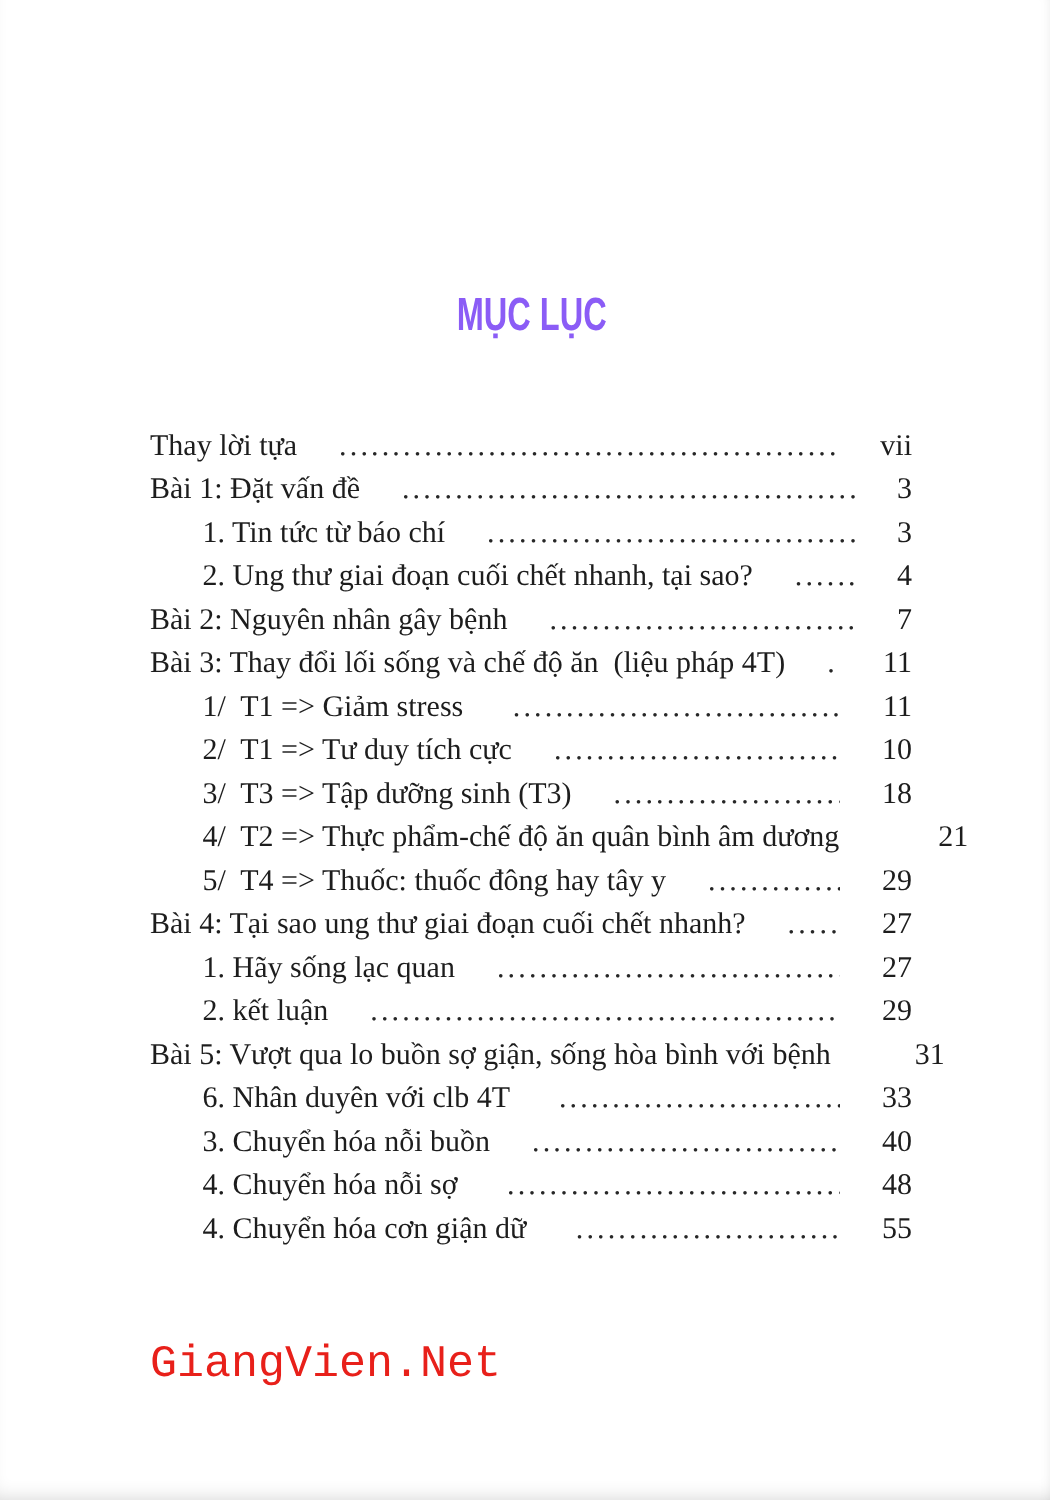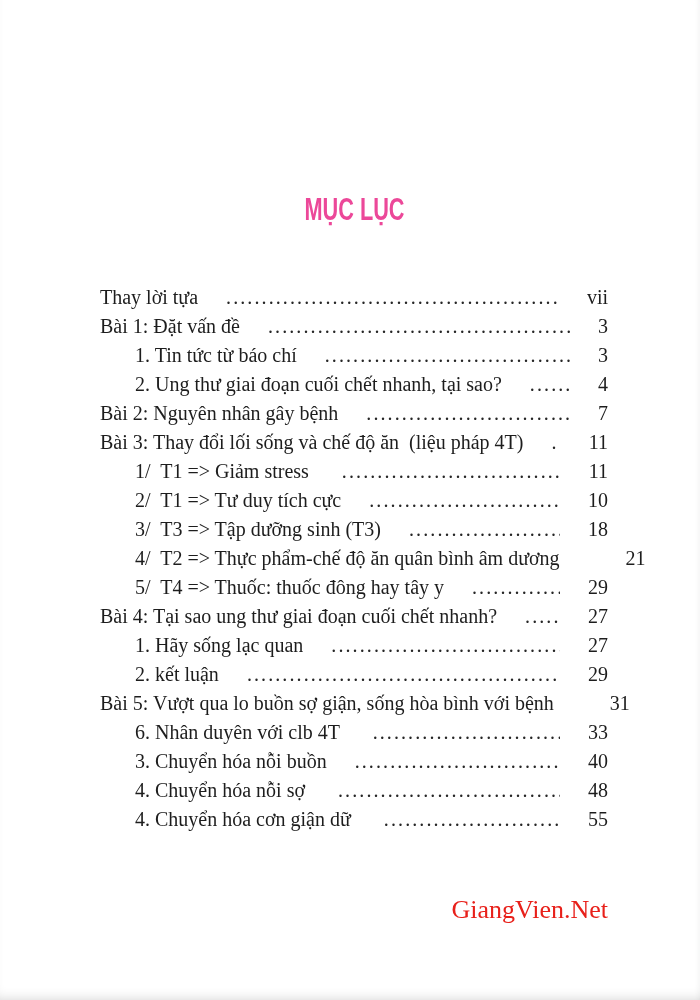--- a/index.html
+++ b/index.html
@@ -16,21 +16,21 @@
     overflow: hidden;
     
     box-shadow: inset 0 -9px 14px -10px rgba(0,0,0,.20),
                 inset -6px 0 10px -9px rgba(0,0,0,.10);
   }
 
   .title {
     text-align: center;
     height: 40px;
     margin-bottom: 53px;
-    color: #ec4899;
+    color: #8b5cf6;
   }
   .title-text {
     display: inline-block;
     font-family: "Liberation Sans", sans-serif;
     font-weight: bold;
     font-size: 31px;
     line-height: 40px;
     transform: scaleX(.70);
     transform-origin: center;
     white-space: pre;
@@ -55,23 +55,23 @@
     letter-spacing: 2.1px;
     color: #262626;
   }
   .toc-dots::after {
     content: "...........................................................................................................................................";
   }
   .toc-page-num { white-space: pre; flex-shrink: 0; }
 
   .footer {
     margin-top: 61px;
-    text-align: right;
-    font-family: Liberation Serif, serif;
-    font-size: 26px;
+    text-align: left;
+    font-family: Liberation Mono, monospace;
+    font-size: 30px;
     line-height: 30px;
     color: #e8201a;
     cursor: pointer;
   }
 </style>
 </head>
 <body>
 
 <div class="page">
   <h1 class="title"><span class="title-text">MỤC LỤC</span></h1>

